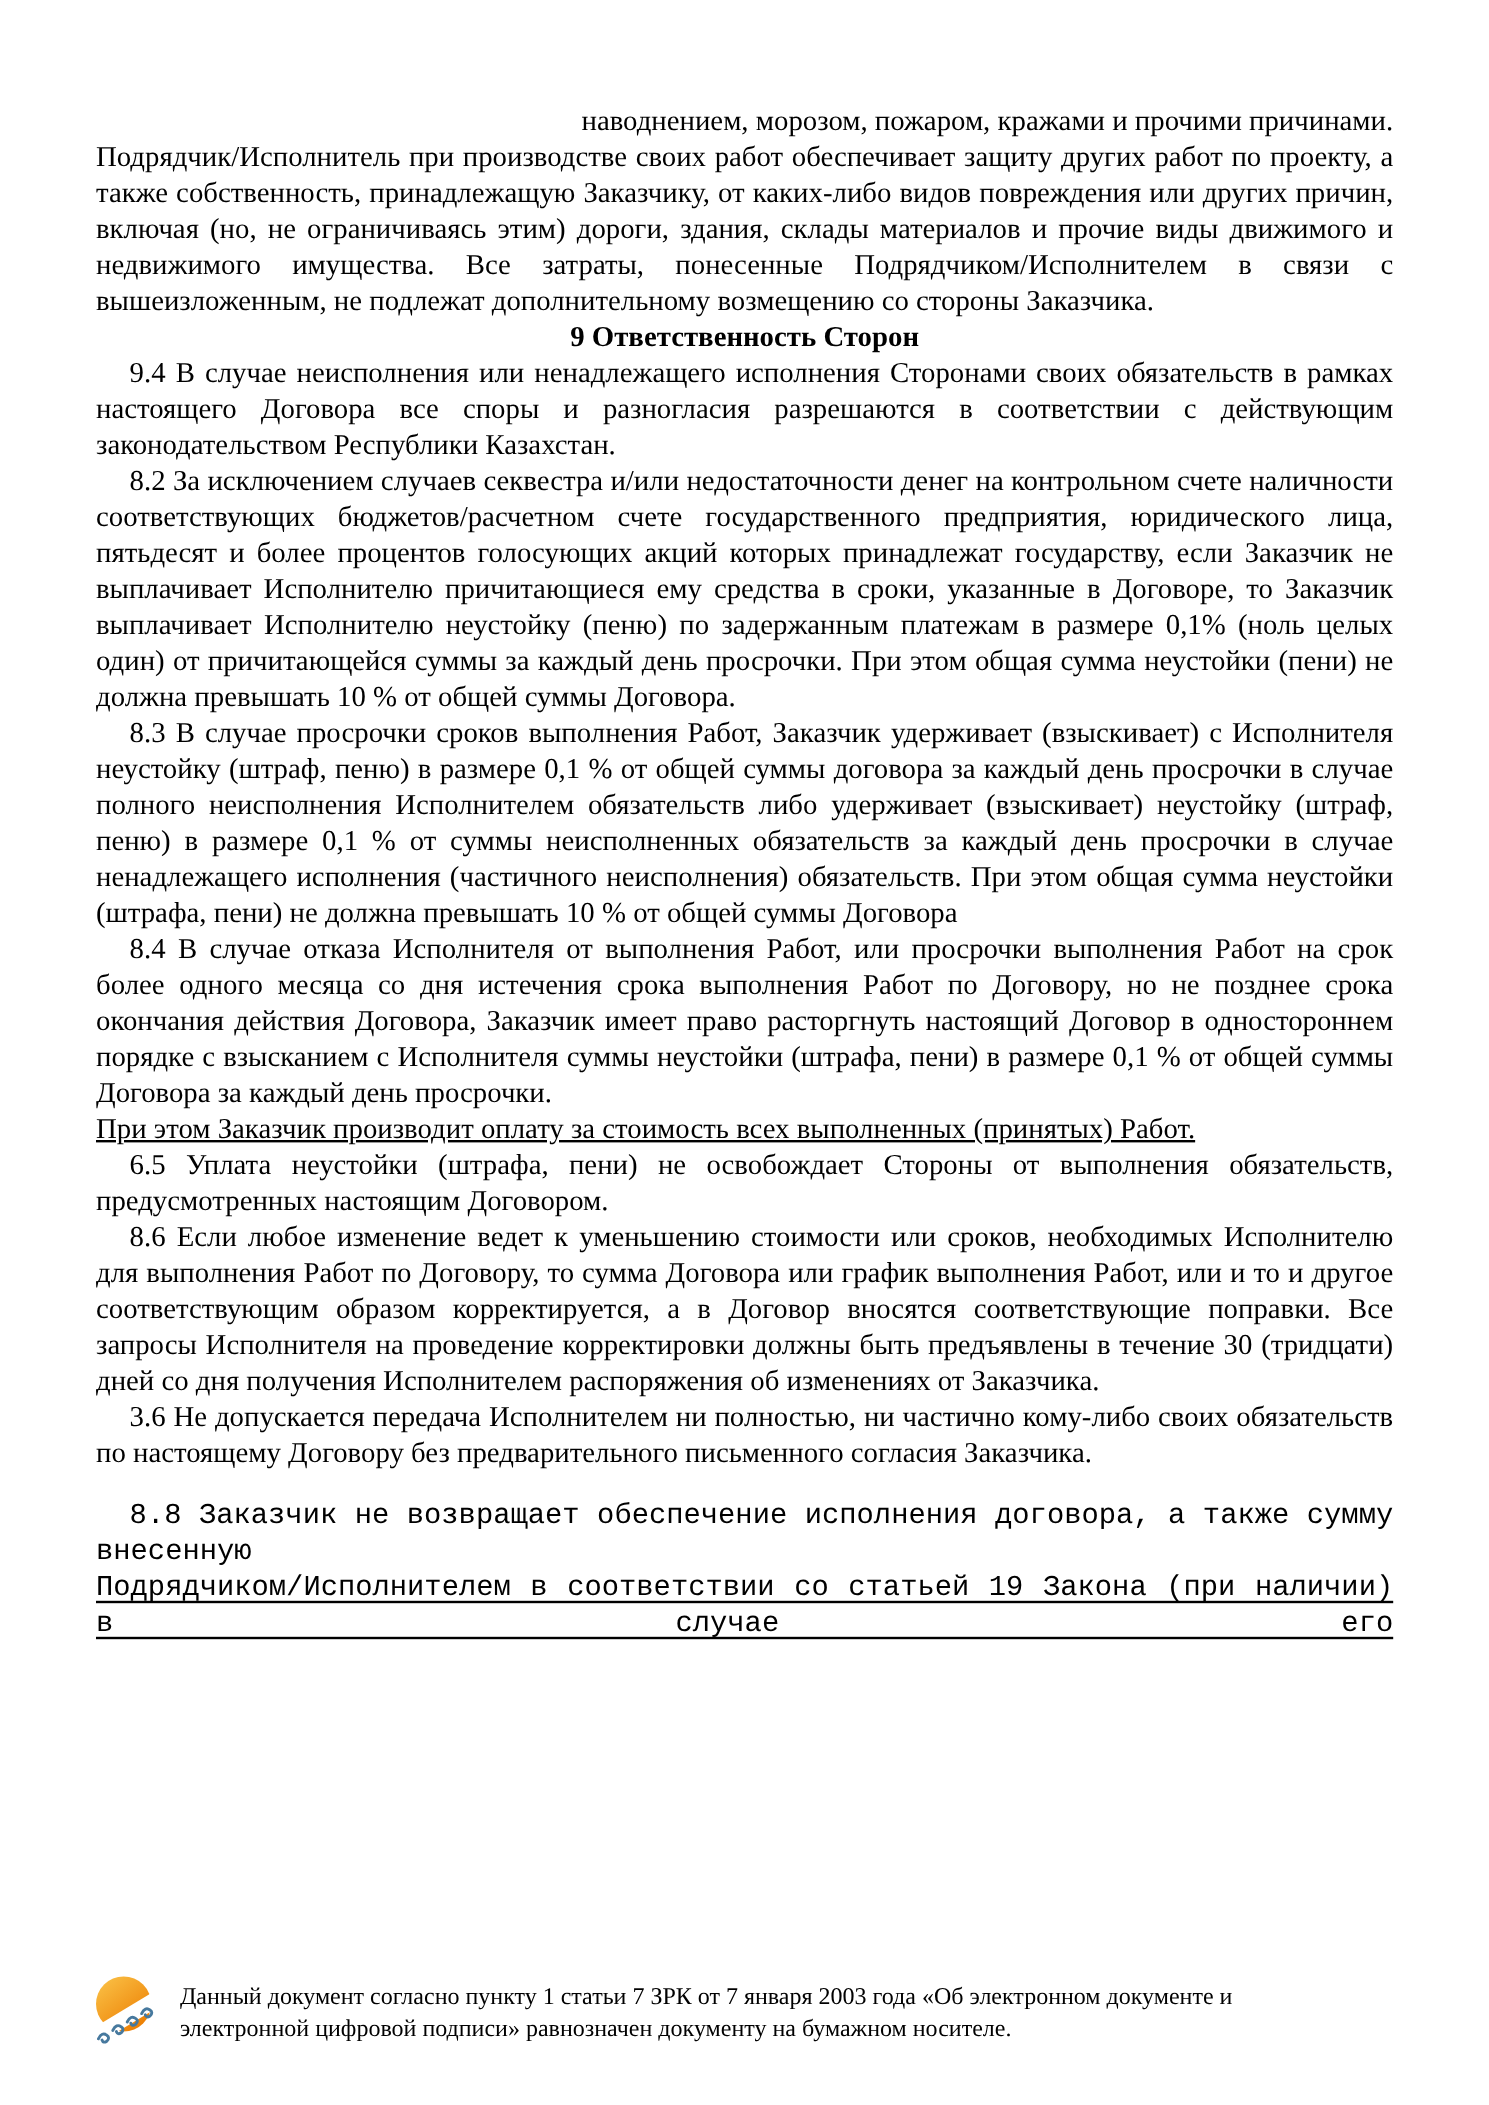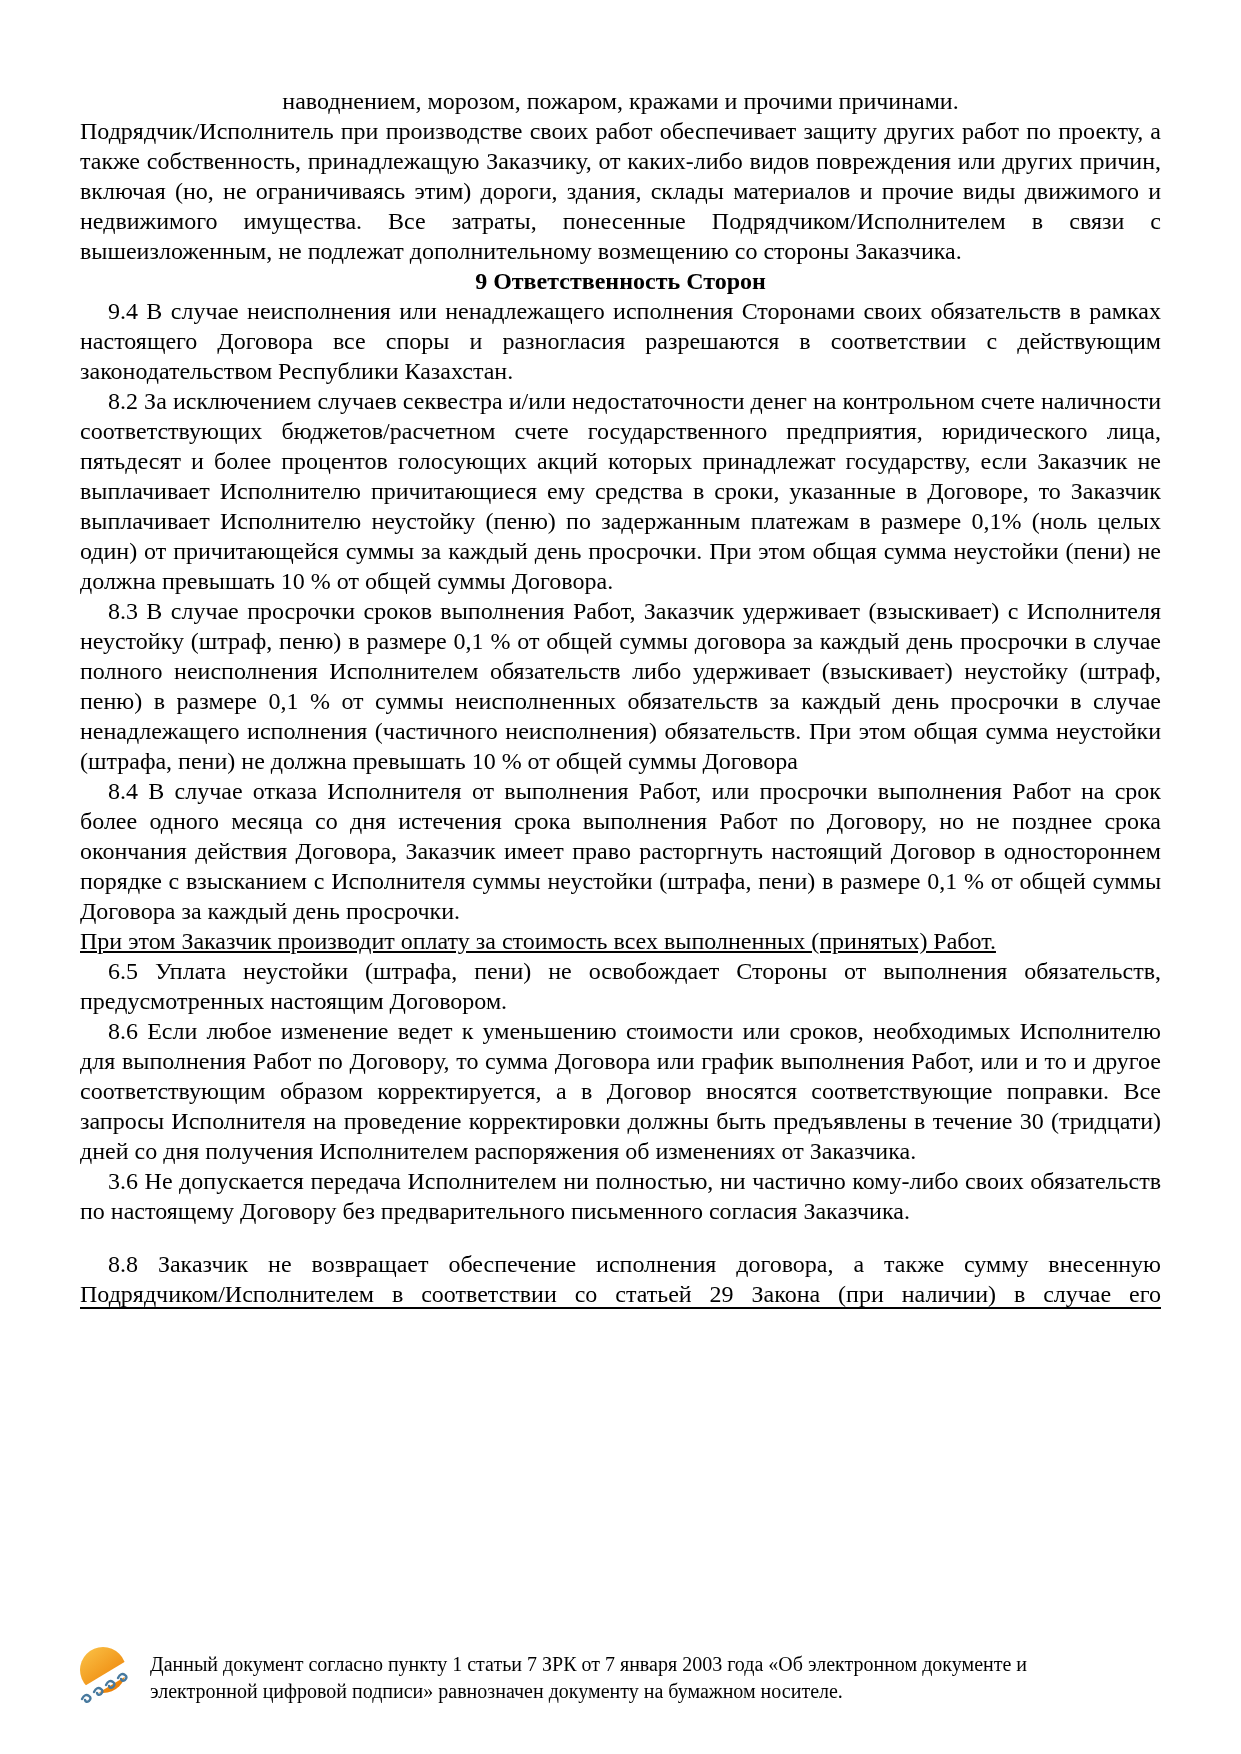--- a/index.html
+++ b/index.html
@@ -14,35 +14,36 @@
   .page {
     position: absolute;
     left: 80px;
     right: 80px;
     top: 86px;
     font-size: 24px;
     line-height: 30px;
     text-align: justify;
   }
   .page p { margin: 0; }
-  .intro-line { text-align: center; }
+  .intro-line { text-align: right; }
   .section-heading {
     text-align: center;
     font-weight: bold;
     font-size: 24px;
     margin: 23px 0;
   }
   .clause {
     text-indent: 28px;
     margin-top: 23px;
   }
   .cont-line { text-indent: 0; margin-top: 0; text-decoration: underline; }
   .jline {
     text-align: justify;
     text-align-last: justify;
+    font-family: Liberation Mono, monospace;
   }
   .jline.first { text-indent: 28px; margin-top: 23px; }
   .uline {
     text-decoration: underline;
     text-decoration-thickness: 1.5px;
     text-underline-offset: 5px;
   }
   .footer {
     position: absolute;
     left: 78px;
@@ -80,21 +81,21 @@
   <p class="clause">8.4 В случае отказа Исполнителя от выполнения Работ, или просрочки выполнения Работ на срок более одного месяца со дня истечения срока выполнения Работ по Договору, но не позднее срока окончания действия Договора, Заказчик имеет право расторгнуть настоящий Договор в одностороннем порядке с взысканием с Исполнителя суммы неустойки (штрафа, пени) в размере 0,1 % от общей суммы Договора за каждый день просрочки.</p>
   <p class="cont-line">При этом Заказчик производит оплату за стоимость всех выполненных (принятых) Работ.</p>
 
   <p class="clause">6.5 Уплата неустойки (штрафа, пени) не освобождает Стороны от выполнения обязательств, предусмотренных настоящим Договором.</p>
 
   <p class="clause">8.6 Если любое изменение ведет к уменьшению стоимости или сроков, необходимых Исполнителю для выполнения Работ по Договору, то сумма Договора или график выполнения Работ, или и то и другое соответствующим образом корректируется, а в Договор вносятся соответствующие поправки. Все запросы Исполнителя на проведение корректировки должны быть предъявлены в течение 30 (тридцати) дней со дня получения Исполнителем распоряжения об изменениях от Заказчика.</p>
 
   <p class="clause">3.6 Не допускается передача Исполнителем ни полностью, ни частично кому-либо своих обязательств по настоящему Договору без предварительного письменного согласия Заказчика.</p>
 
   <p class="jline first">8.8 Заказчик не возвращает обеспечение исполнения договора, а также сумму внесенную</p>
-  <p class="jline uline">Подрядчиком/Исполнителем в соответствии со статьей 29 Закона (при наличии) в случае его</p>
+  <p class="jline uline">Подрядчиком/Исполнителем в соответствии со статьей 19 Закона (при наличии) в случае его</p>
 
 </div>
 
 <div class="footer">
   <span class="footer-icon">
     <svg width="52" height="58" viewBox="0 0 52 58" xmlns="http://www.w3.org/2000/svg" aria-hidden="true">
       <defs>
         <linearGradient id="og" x1="0" y1="0" x2="0.8" y2="1">
           <stop offset="0" stop-color="#fbc54a"></stop>
           <stop offset="1" stop-color="#ec7c00"></stop>

